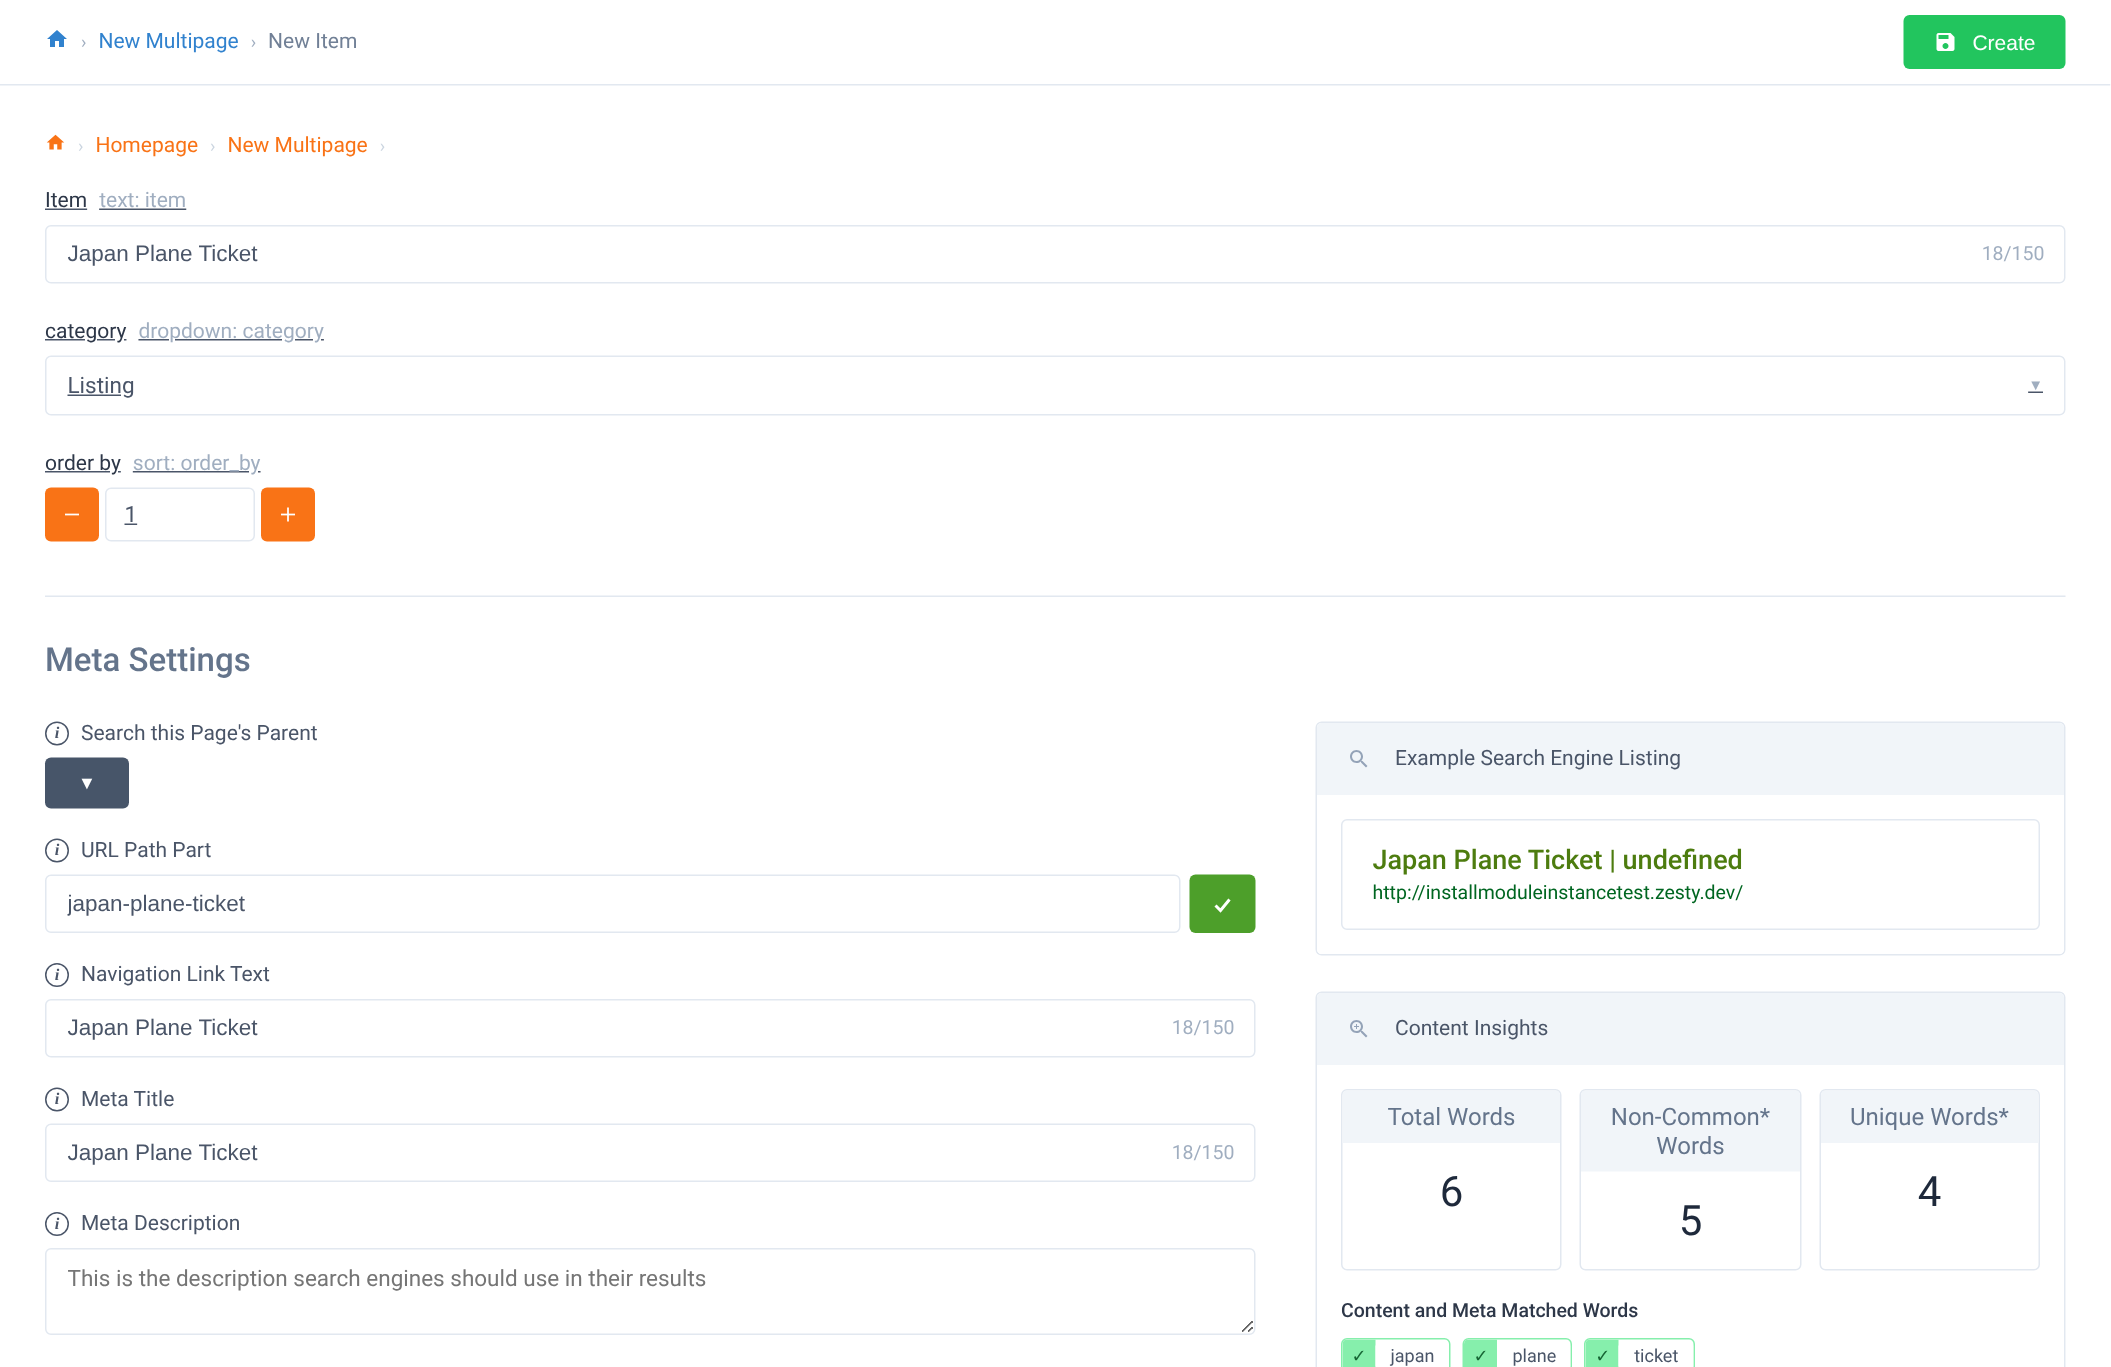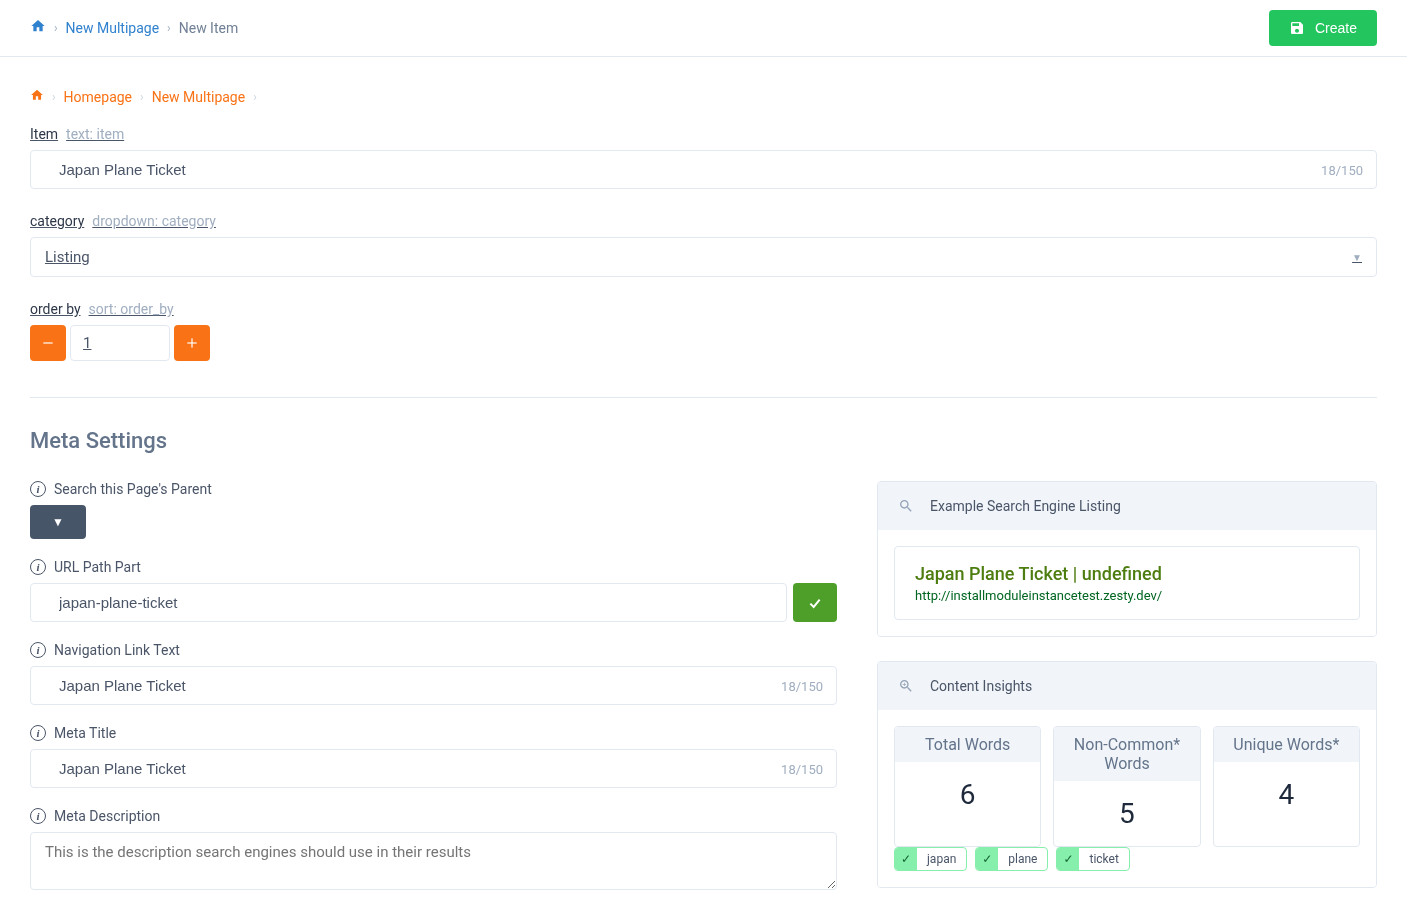--- a/index.html
+++ b/index.html
@@ -92,21 +92,21 @@
   align-items: center;
   gap: 8px;
 }
 .field-label .label-meta {
   color: #a0aec0;
 }
 .text-input {
   width: 100%;
   border: 1px solid #e2e8f0;
   border-radius: 4px;
-  padding: 10px 28px;
+  padding: 10px 14px;
   font-size: 15px;
   color: #4a5568;
   background: #fff;
   position: relative;
 }
 .input-wrapper {
   position: relative;
 }
 .char-count {
   position: absolute;
@@ -525,20 +525,21 @@
             </div>
             <div class="insight-card">
               <div class="insight-head">Non-Common* Words</div>
               <div class="insight-val">5</div>
             </div>
             <div class="insight-card">
               <div class="insight-head">Unique Words*</div>
               <div class="insight-val">4</div>
             </div>
           </div>
+          <div class="matched-label">Content and Meta Matched Words</div>
           <div class="tags-row">
             <div class="tag">
               <span class="tag-check">✓</span>
               <span class="tag-text">japan</span>
             </div>
             <div class="tag">
               <span class="tag-check">✓</span>
               <span class="tag-text">plane</span>
             </div>
             <div class="tag">

